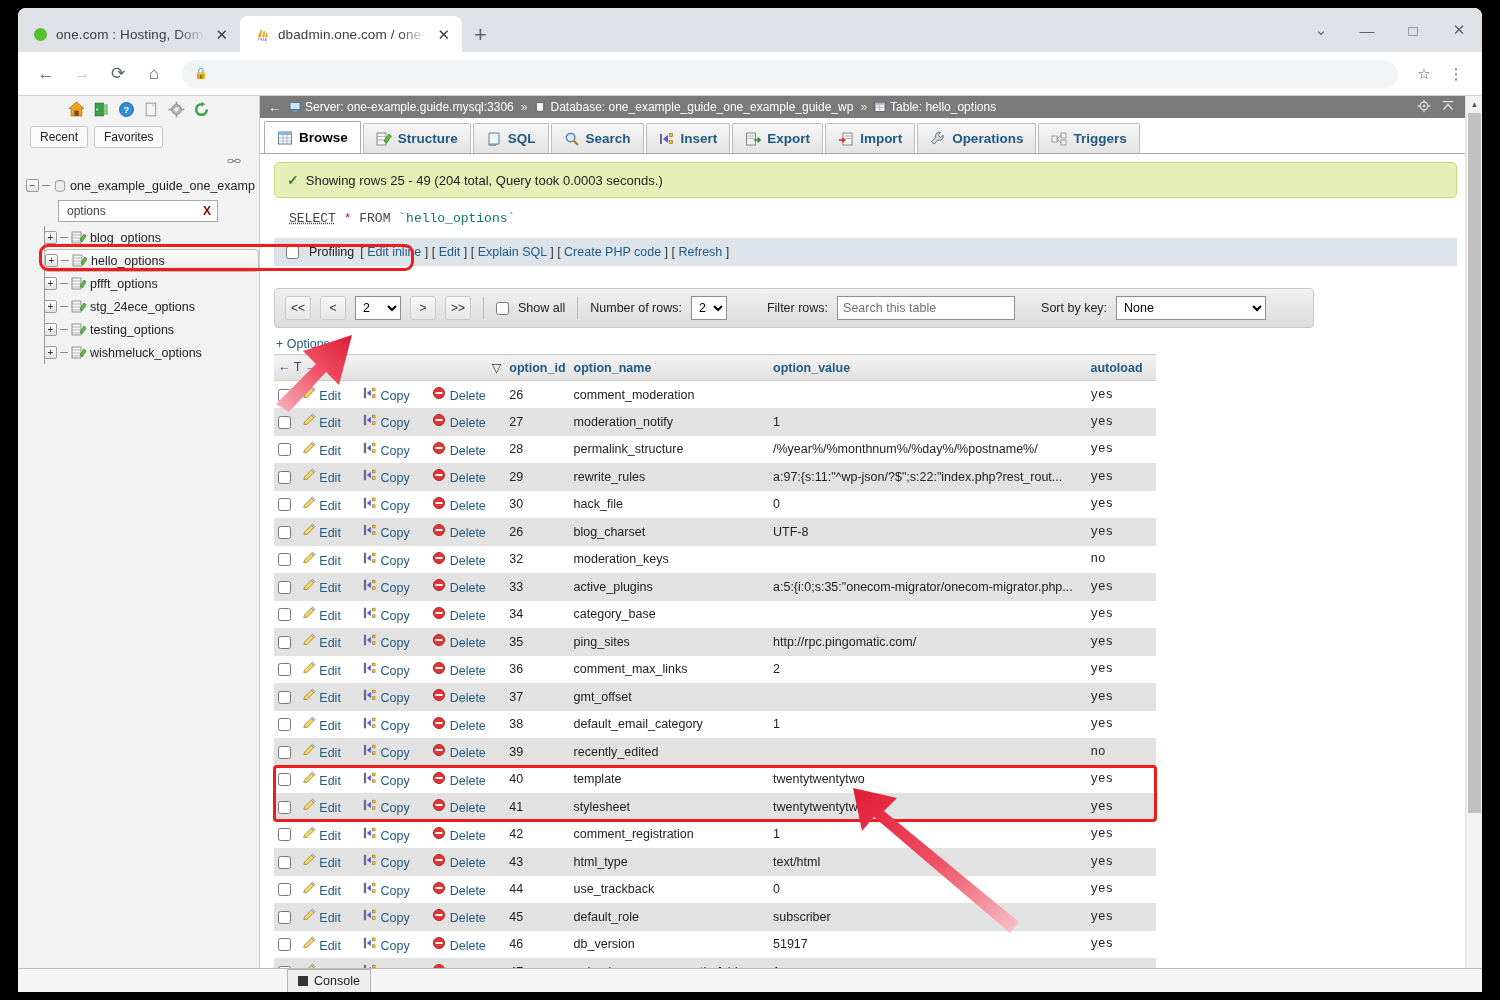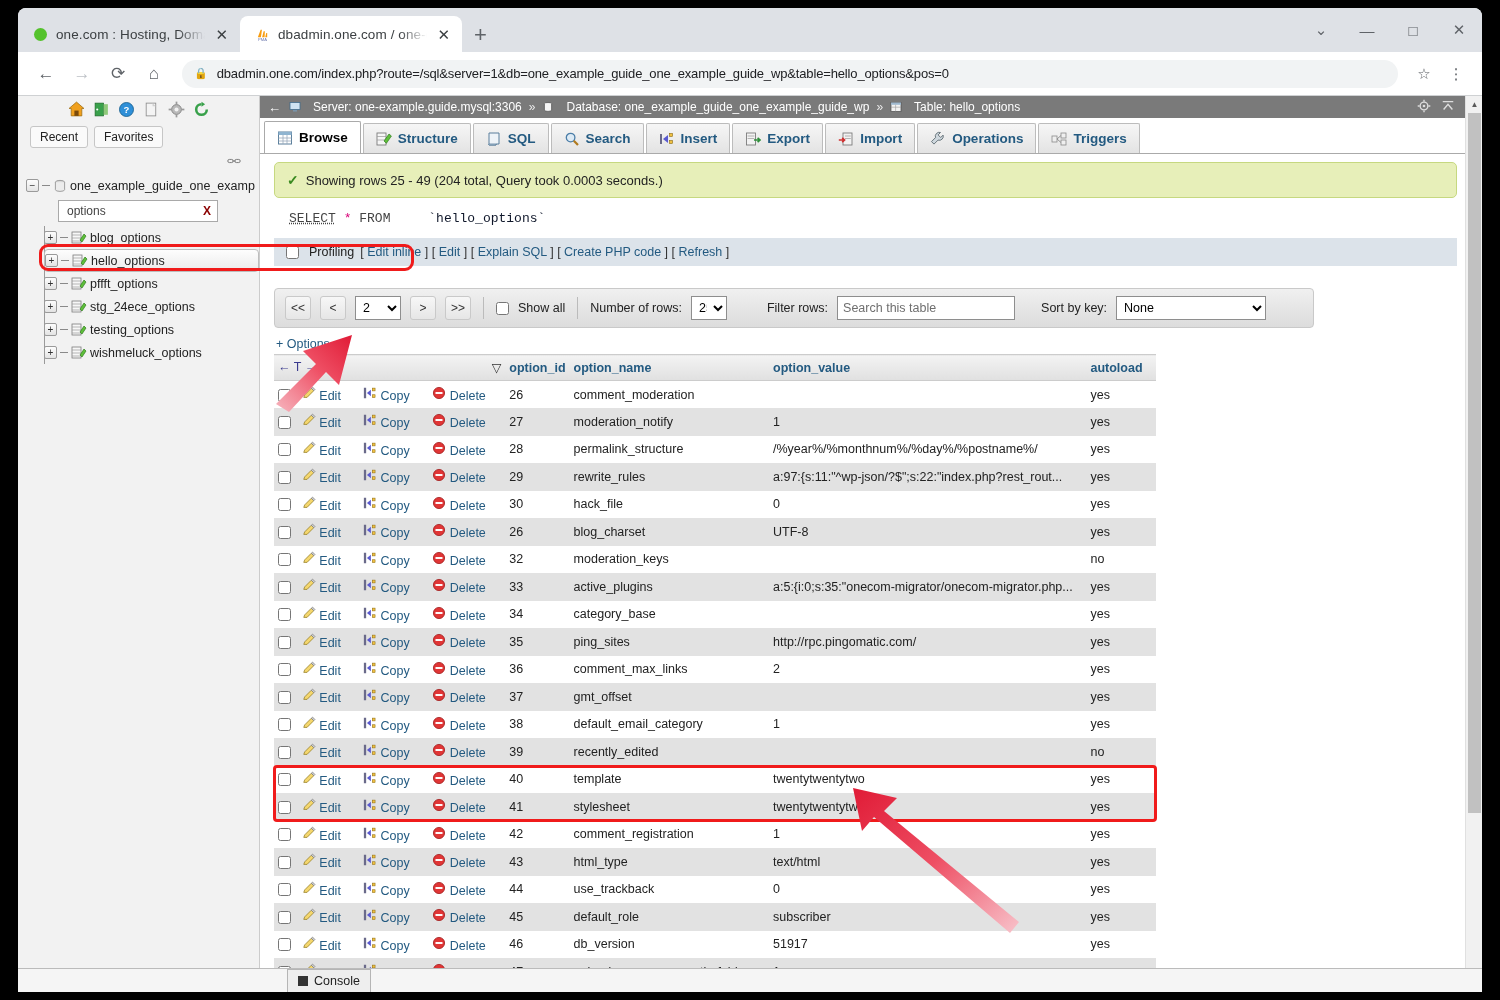--- a/index.html
+++ b/index.html
@@ -107,21 +107,21 @@
   .tables-list{ margin-left:18px; border-left:1px solid #9a9a9a; }
   .tables-list .tree-row{ margin-left:-1px; padding-left:0;}
   #tbl-hello-options.selected{
     background:linear-gradient(#fdfdfd,#ebebeb);
     border:1px solid #bdbdbd; border-radius:4px; }
 
   
   #pma-main{ position:absolute; left:242px; top:0; right:17px; height:896px; background:#fff; overflow:hidden;}
   #pma-topbar{ height:22px; background:#7a7a7a; color:#fff; display:flex; align-items:center;
     padding:0 6px; font-size:12px; gap:4px;}
-  #pma-topbar .crumb{ display:flex; align-items:center; gap:12px; }
+  #pma-topbar .crumb{ display:flex; align-items:center; gap:4px; }
   #pma-topbar .sep{ color:#e9e9e9; padding:0 3px; }
   .bc-ico{ width:12px;height:12px; flex:0 0 12px;}
   #topbar-right{ margin-left:auto; display:flex; gap:10px; align-items:center; padding-right:4px;}
   .topbar-ic{ font-size:13px; color:#dcdcdc; cursor:pointer;}
   #back-arrow{ color:#fff; font-size:13px; cursor:pointer; padding:0 4px 0 2px;}
 
   #pma-tabs{ display:flex; align-items:flex-end; height:36px; background:#fff;
     border-bottom:1px solid #aaa; padding-left:4px;}
   .ptab{ display:flex; align-items:center; gap:6px; height:30px; padding:0 12px;
     font-size:13.5px; color:#235a81; font-weight:bold; cursor:pointer;
@@ -133,21 +133,21 @@
   #pma-body{ padding:8px 8px 0 14px; }
   #result-msg{ background:#e7efb9; border:1px solid #c6d880; border-radius:5px;
     padding:9px 12px; font-size:13px; color:#222; display:flex; align-items:center; gap:7px;
     margin-bottom:0;}
   #result-msg .chk{ color:#3a8a20; font-size:14px; font-weight:bold;}
   #sql-box{ background:#fff; padding:13px 6px 12px 14px; font-family:"Liberation Mono", monospace;
     font-size:13px; border-left:1px solid #fff;}
   .kw{ color:#444; text-decoration:underline; text-decoration-style:dotted;}
   .star{ color:#d70077;}
   .kw2{ color:#444; }
-  .tick{ color:#0f172a;margin-left:30px;}
+  .tick{ color:#0f766e;}
   #profiling-bar{ background:#dce3ea; padding:7px 12px; font-size:12.5px; color:#222;
     display:flex; align-items:center; gap:6px;}
   #profiling-bar a{ color:#235a81; text-decoration:none; }
   #profiling-bar .brk{ color:#333; }
   #profiling-bar input{ margin:0 4px 0 0; }
 
   #nav-bar{ margin-top:22px; background:linear-gradient(#f0f0f0,#dcdcdc);
     border:1px solid #c9c9c9; border-radius:4px; height:40px; width:1040px;
     display:flex; align-items:center; padding:0 10px; gap:9px; font-size:12.5px; color:#222;}
   .pgbtn{ width:26px;height:24px; display:flex;align-items:center;justify-content:center;
@@ -176,21 +176,21 @@
   .cell-actions{ white-space:nowrap; }
   .act{ color:#235a81; text-decoration:none; cursor:pointer; }
   .act-ico{ display:inline-block; width:14px; text-align:center; }
   td.c-check{ width:24px; padding-left:8px;}
   td.c-edit{ width:62px;}
   td.c-copy{ width:70px;}
   td.c-del{ width:78px;}
   td.c-id{ width:58px;}
   td.c-name{ width:200px;margin-top:40px;}
   td.c-val{ width:320px;}
-  td.c-auto{ width:70px;}
+  td.c-auto{ width:70px;font-family:Liberation Mono, monospace;}
   input[type=checkbox]{ width:13px; height:13px; margin:0; vertical-align:middle;}
   .row-highlight{ position:absolute; border:3px solid #f01b1b; border-radius:4px; pointer-events:none;}
 
   
   #console-bar{ position:absolute; left:0; bottom:0; width:1464px; height:24px;
     background:#f5f5f5; border-top:1px solid #bbb;}
   #console-btn{ position:absolute; left:269px; bottom:0; height:23px; background:#eee;
     border:1px solid #b5b5b5; border-bottom:none; display:flex; align-items:center;
     gap:6px; padding:0 10px; font-size:12.5px; color:#222; cursor:pointer;}
   #console-btn .sq{ width:10px;height:10px; background:#333; display:inline-block;}
@@ -233,21 +233,20 @@
     </div>
   </div>
 
   <div id="toolbar">
     <div class="navbtn">←</div>
     <div class="navbtn disabled">→</div>
     <div class="navbtn">⟳</div>
     <div class="navbtn">⌂</div>
     <div id="omnibox">
       <span class="lock">🔒</span>
-      <span id="url-text">dbadmin.one.com/index.php?route=/sql&amp;server=1&amp;db=one_example_guide_one_example_guide_wp&amp;table=hello_options&amp;pos=0</span>
     </div>
     <div class="tb-icon">☆</div>
     <div class="tb-icon">⋮</div>
   </div>
 
   <div id="viewport">
 
     <div id="pma-sidebar">
 
       <div id="pma-icons">

